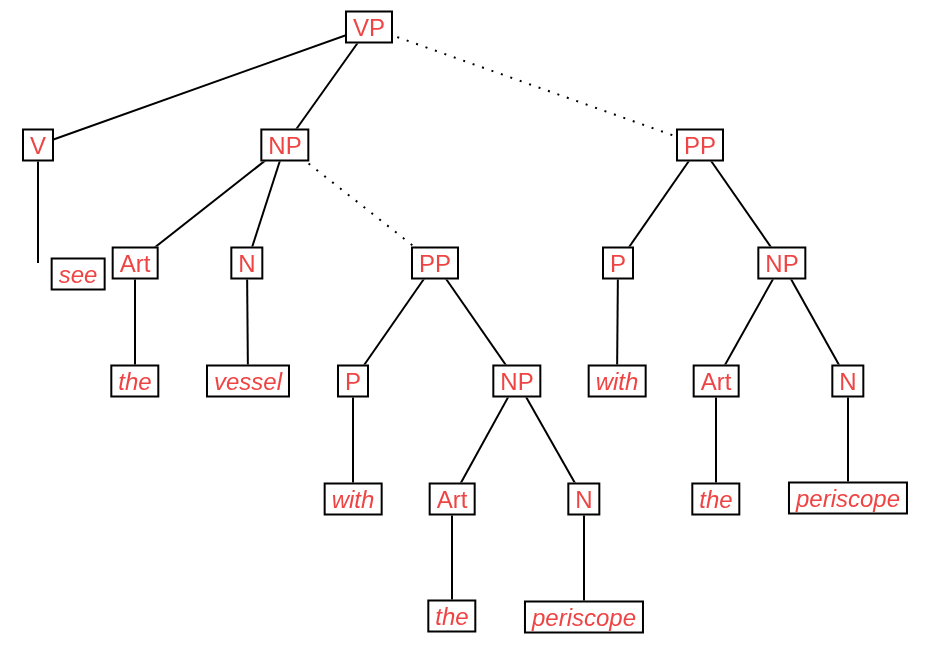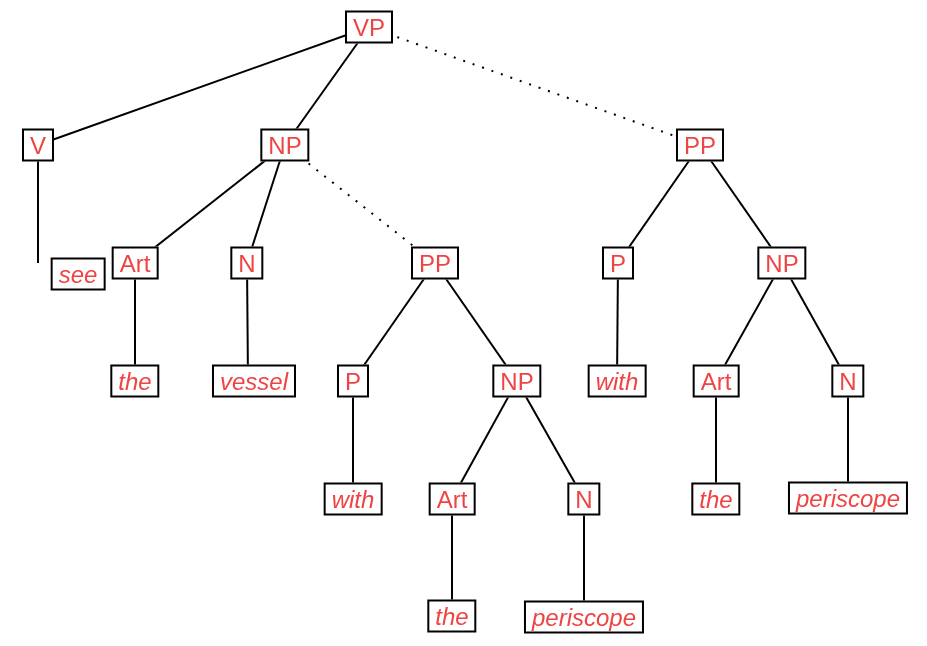--- a/index.html
+++ b/index.html
@@ -74,21 +74,21 @@
     <div class="node category" style="left: 38px; top: 145px;">V</div>
     <div class="node category" style="left: 285px; top: 145px;">NP</div>
     <div class="node category" style="left: 700px; top: 145px;">PP</div>
     <div class="node word" style="left: 38px; top: 274px; margin-left: 40px;">see</div>
     <div class="node category" style="left: 135px; top: 263px;">Art</div>
     <div class="node category" style="left: 247px; top: 263px;">N</div>
     <div class="node category" style="left: 435px; top: 263px;">PP</div>
     <div class="node category" style="left: 618px; top: 263px;">P</div>
     <div class="node category" style="left: 782px; top: 263px;">NP</div>
     <div class="node word" style="left: 135px; top: 381px;">the</div>
-    <div class="node word" style="left: 254px; top: 381px;">vessel</div>
+    <div class="node word" style="left: 248px; top: 381px;">vessel</div>
     <div class="node category" style="left: 353px; top: 381px;">P</div>
     <div class="node category" style="left: 517px; top: 381px;">NP</div>
     <div class="node word" style="left: 617px; top: 381px;">with</div>
     <div class="node category" style="left: 716px; top: 381px;">Art</div>
     <div class="node category" style="left: 848px; top: 381px;">N</div>
     <div class="node word" style="left: 353px; top: 499px;">with</div>
     <div class="node category" style="left: 452px; top: 499px;">Art</div>
     <div class="node category" style="left: 584px; top: 499px;">N</div>
     <div class="node word" style="left: 716px; top: 499px;">the</div>
     <div class="node word" style="left: 848px; top: 498px;">periscope</div>

